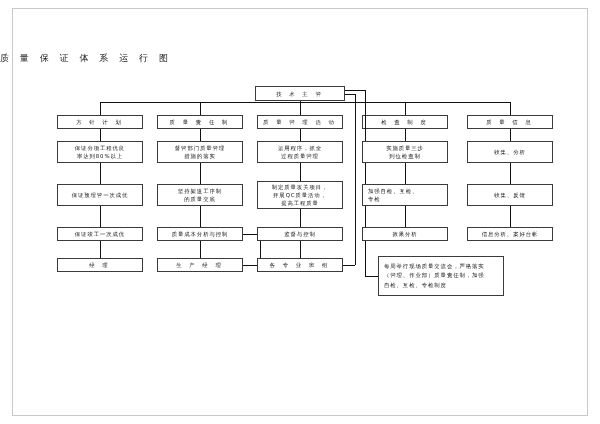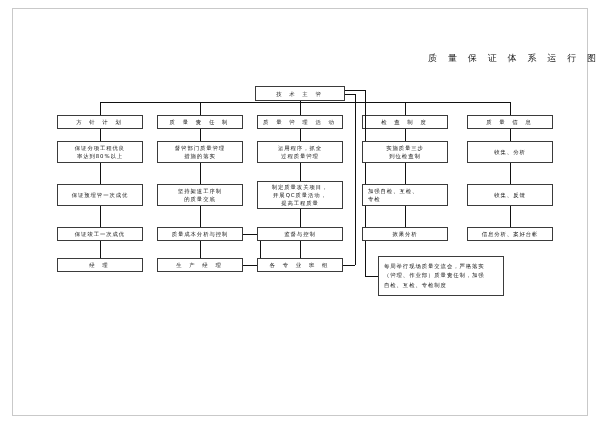--- a/index.html
+++ b/index.html
@@ -10,21 +10,21 @@
     overflow:hidden;
     position:relative;
   }
   #canvas{position:absolute;left:0;top:0;width:600px;height:424px;}
   .page-border{
     position:absolute;left:12px;top:8px;width:576px;height:408px;
     border:1px solid #c9c9c9;box-sizing:border-box;
   }
   .title{
     position:absolute;left:0;top:52px;width:600px;
-    text-align:right;
+    text-align:left;
     font-size:9px;
     letter-spacing:4px;
     color:#1a1a1a;
     font-family:"DejaVu Sans","Liberation Sans",sans-serif;
   }
   .box{
     position:absolute;
     border:1px solid #3b3b3b;
     background:#ffffff;
     box-sizing:border-box;

